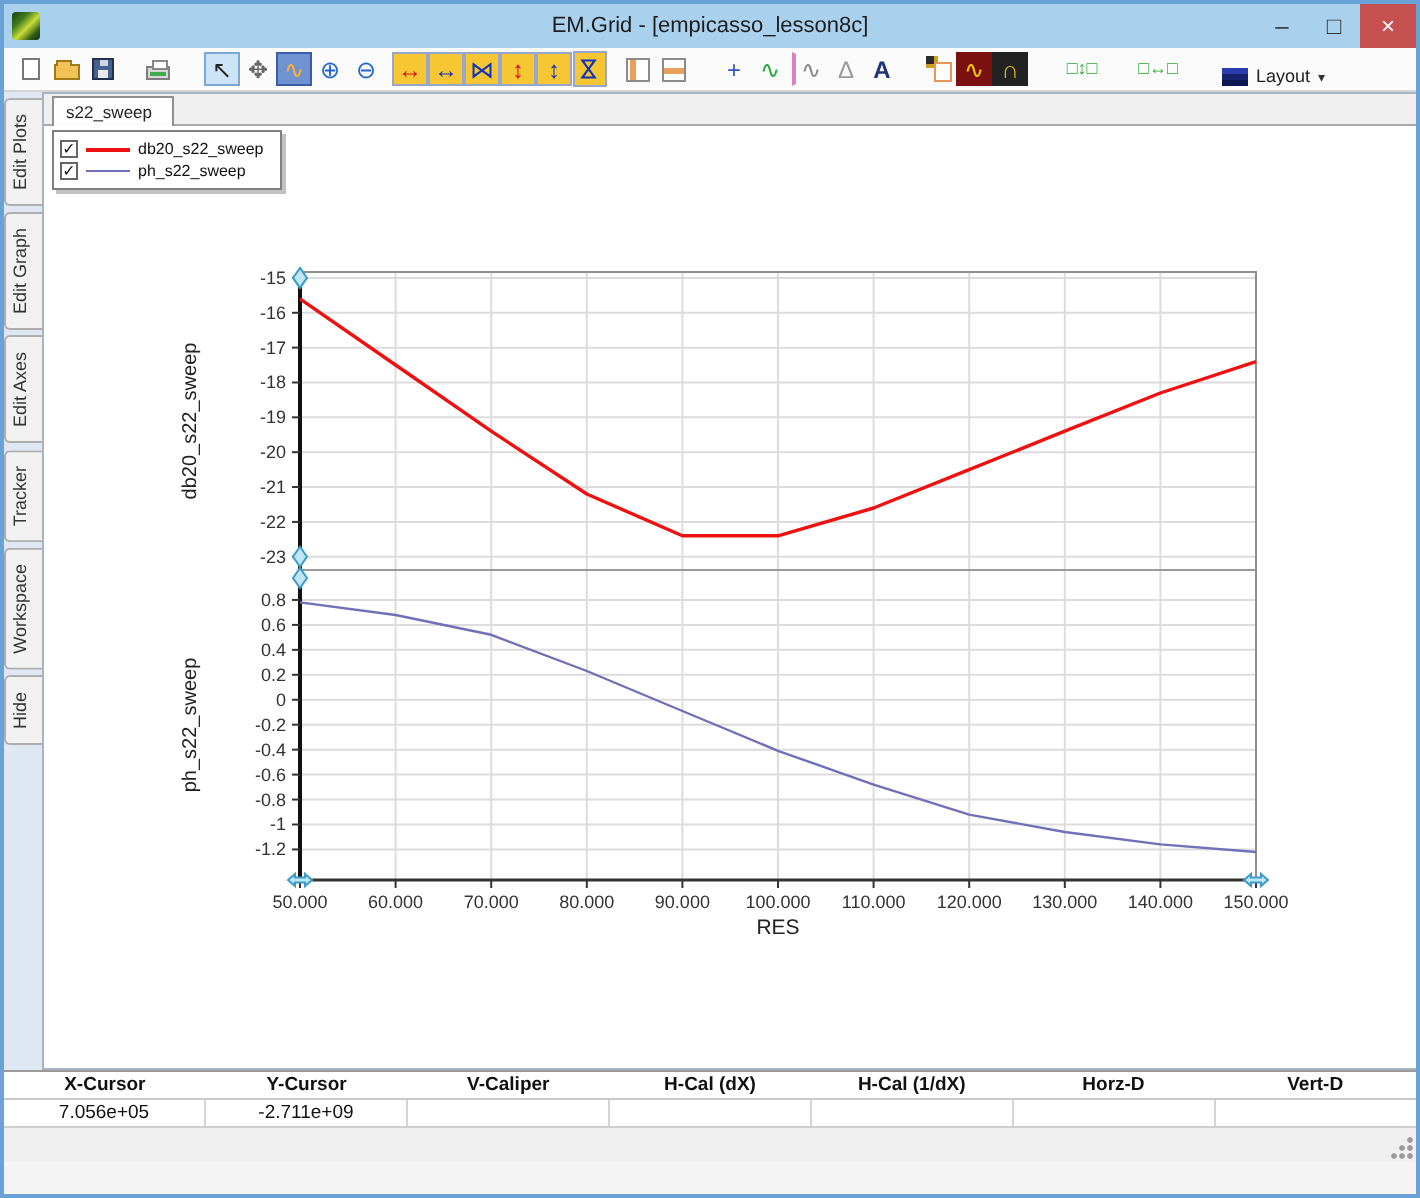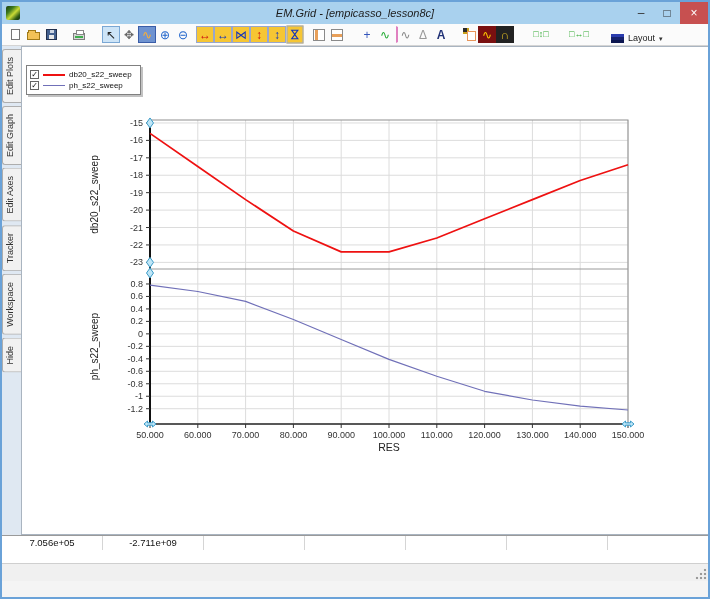--- a/index.html
+++ b/index.html
@@ -6,21 +6,21 @@
   html,body { background:#e8e8e8; }
   body { font-family:"Liberation Sans", sans-serif; }
   .window{ position:relative; width:710px; height:599px; background:#f4f4f4;
            border:2px solid #6aa2d8; overflow:hidden; }
 
   
   .titlebar{ height:22px; background:#a9d1ee; display:flex; align-items:center; position:relative; }
   .app-logo{ width:14px; height:14px; margin-left:4px;
              background:linear-gradient(135deg,#1c3b12 0%,#3d7a1e 30%,#cadc36 55%,#2e5c16 80%,#142b0c 100%);
              border-radius:2px; flex:0 0 auto; }
-  .title-text{ position:absolute; left:0; right:0; text-align:center; font-size:11px; color:#1c1c1c;font-style:italic; }
+  .title-text{ position:absolute; left:0; right:0; text-align:center; font-size:11px; color:#1c1c1c; }
   .win-controls{ margin-left:auto; display:flex; align-items:stretch; height:100%; z-index:2; }
   .win-btn{ width:26px; display:flex; align-items:center; justify-content:center;
             font-size:12px; color:#333; cursor:default; }
   .win-btn.close{ background:#c75050; color:#fff; width:28px; font-size:12px; }
 
   
   .menubar{ height:15px; background:#f7f7f7; border-bottom:1px solid #e0e0e0;
             display:flex; align-items:center; font-size:9.5px; color:#111; }
   .mdi-logo{ width:11px; height:11px; margin:0 6px 0 5px;
              background:linear-gradient(135deg,#1c3b12 0%,#3d7a1e 30%,#cadc36 55%,#2e5c16 80%,#142b0c 100%);
@@ -224,20 +224,23 @@
   <div class="content">
     <div class="side-strip" id="side-strip">
         <div class="side-tab">Edit Plots</div>
         <div class="side-tab">Edit Graph</div>
         <div class="side-tab">Edit Axes</div>
         <div class="side-tab">Tracker</div>
         <div class="side-tab">Workspace</div>
         <div class="side-tab">Hide</div>
       </div>
     <div class="panel">
+      <div class="tabbar">
+        <div class="doc-tab">s22_sweep</div>
+      </div>
       <div class="legend" id="legend">
           <div class="legend-row">
             <div class="legend-check">✓</div>
             <div class="legend-line" style="color: rgb(238, 17, 17);"></div>
             <div class="legend-label">db20_s22_sweep</div>
           </div>
           <div class="legend-row">
             <div class="legend-check">✓</div>
             <div class="legend-line thin" style="color: rgb(112, 112, 184);"></div>
             <div class="legend-label">ph_s22_sweep</div>
@@ -349,20 +352,29 @@
           <polygon points="128,70.96257309941521 131.5,75.96257309941521 128,80.96257309941521 124.5,75.96257309941521" fill="#bfe6f7" stroke="#3b9bc8" stroke-width="1"></polygon>
           <polygon points="128,210.3777777777778 131.5,215.3777777777778 128,220.3777777777778 124.5,215.3777777777778" fill="#bfe6f7" stroke="#3b9bc8" stroke-width="1"></polygon>
           <polygon points="128,221 131.5,226 128,231 124.5,226" fill="#bfe6f7" stroke="#3b9bc8" stroke-width="1"></polygon>
           <polygon points="122,377 125.5,374 125.5,375.8 130.5,375.8 130.5,374 134,377 130.5,380 130.5,378.2 125.5,378.2 125.5,380" fill="#bfe6f7" stroke="#3b9bc8" stroke-width="1"></polygon>
           <polygon points="600,377 603.5,374 603.5,375.8 608.5,375.8 608.5,374 612,377 608.5,380 608.5,378.2 603.5,378.2 603.5,380" fill="#bfe6f7" stroke="#3b9bc8" stroke-width="1"></polygon>
         </svg>
     </div>
   </div>
 
   <div class="status-table">
+    <div class="st-row head" id="st-head">
+        <div class="st-cell">X-Cursor</div>
+        <div class="st-cell">Y-Cursor</div>
+        <div class="st-cell">V-Caliper</div>
+        <div class="st-cell">H-Cal (dX)</div>
+        <div class="st-cell">H-Cal (1/dX)</div>
+        <div class="st-cell">Horz-D</div>
+        <div class="st-cell">Vert-D</div>
+      </div>
     <div class="st-row vals" id="st-vals">
         <div class="st-cell">7.056e+05</div>
         <div class="st-cell">-2.711e+09</div>
         <div class="st-cell"></div>
         <div class="st-cell"></div>
         <div class="st-cell"></div>
         <div class="st-cell"></div>
         <div class="st-cell"></div>
       </div>
   </div>

